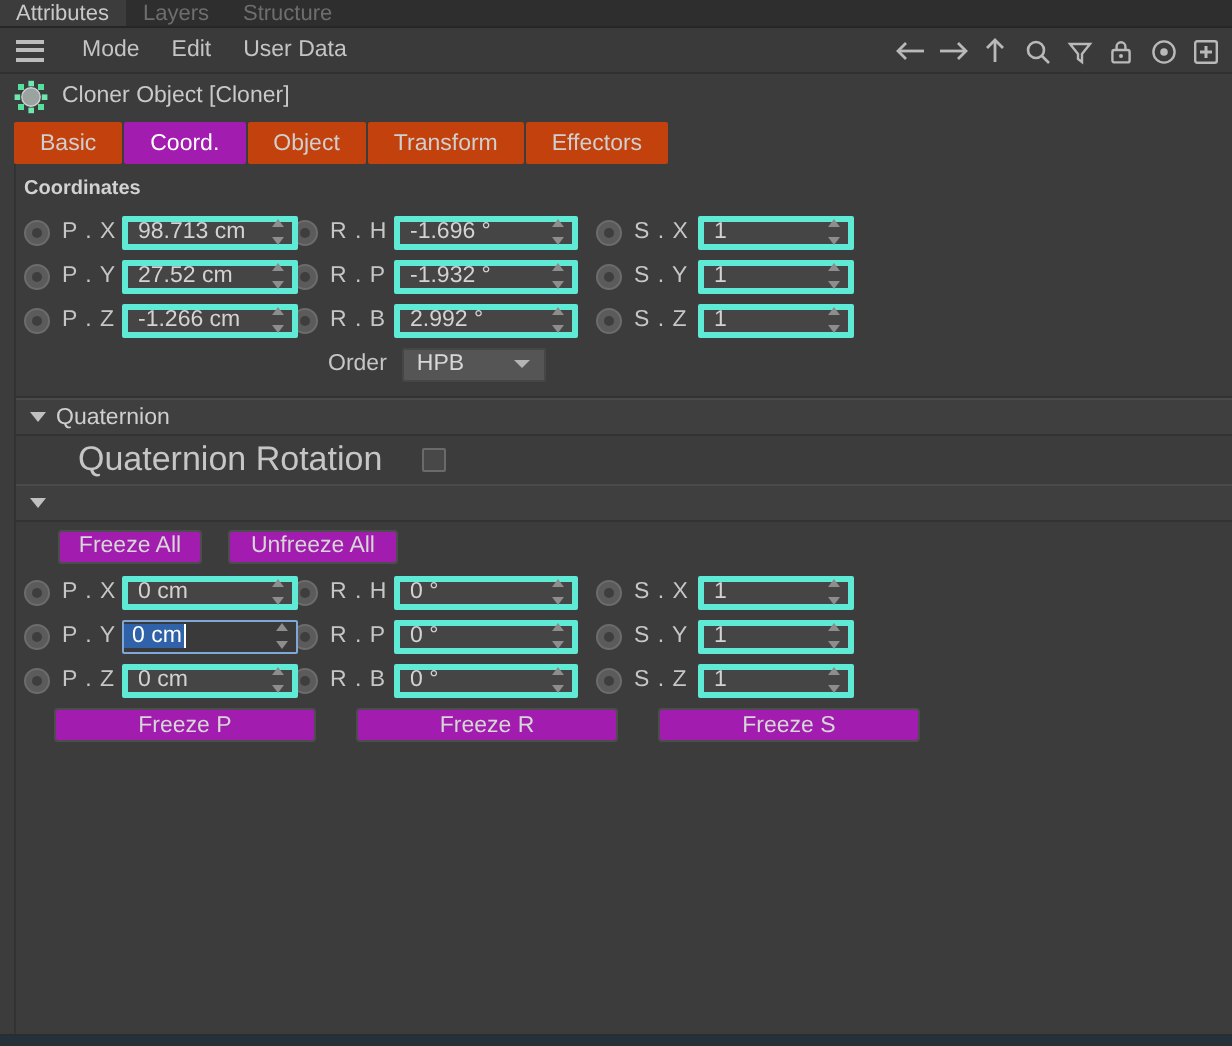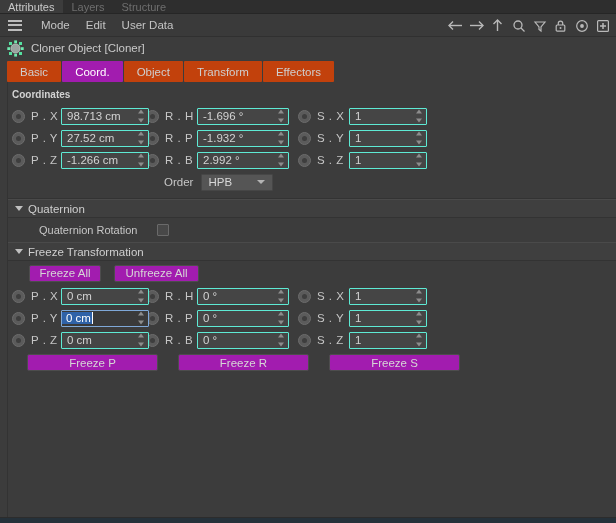--- a/index.html
+++ b/index.html
@@ -170,21 +170,21 @@
     width: 30px;
     flex: none;
     letter-spacing: 0.5px;
   }
   .flabel.wide { width: 32px; }
 
   .fieldwrap {
     position: relative;
     height: 17px;
     background: #454545;
-    border: 1px solid #5eead4;
+    border: 3px solid #5eead4;
     border-radius: 1px;
     display: flex; align-items: center;
     flex: 1 1 auto;
     min-width: 0;
   }
   .fieldwrap.w88 { width: 88px; flex: none; }
   .fieldwrap.w92 { width: 92px; flex: none; }
   .fieldwrap.w78 { width: 78px; flex: none; }
   .fieldwrap .val {
     font-size: 11.5px;
@@ -284,21 +284,21 @@
     border-top: 5px solid #c0c0c0;
     margin-right: 5px;
   }
   .sechead .txt { font-size: 11.5px; color: #cfcfcf; }
 
   .checkrow {
     display: flex; align-items: center;
     height: 24px;
     padding-left: 32px;
   }
-  .checkrow .lab { font-size: 11px; color: #c6c6c6; margin-right: 20px; }
+  .checkrow .lab { font-size: 17px; color: #c6c6c6; margin-right: 20px; }
   .checkbox {
     width: 12px; height: 12px;
     background: #484848;
     border: 1px solid #6a6a6a;
     border-radius: 1px;
   }
 
   .btnrow {
     display: flex; align-items: center;
     height: 24px;
@@ -585,21 +585,20 @@
       <span class="arrow"></span>
       <span class="txt">Quaternion</span>
     </div>
     <div class="checkrow">
       <span class="lab">Quaternion Rotation</span>
       <span class="checkbox"></span>
     </div>
 
     <div class="sechead">
       <span class="arrow"></span>
-      <span class="txt">Freeze Transformation</span>
     </div>
 
     <div class="btnrow">
       <div class="btn wfreeze">Freeze All</div>
       <div class="btn wunfreeze">Unfreeze All</div>
     </div>
 
     <div class="frow">
       <div class="cell pos">
         <div class="radio">

